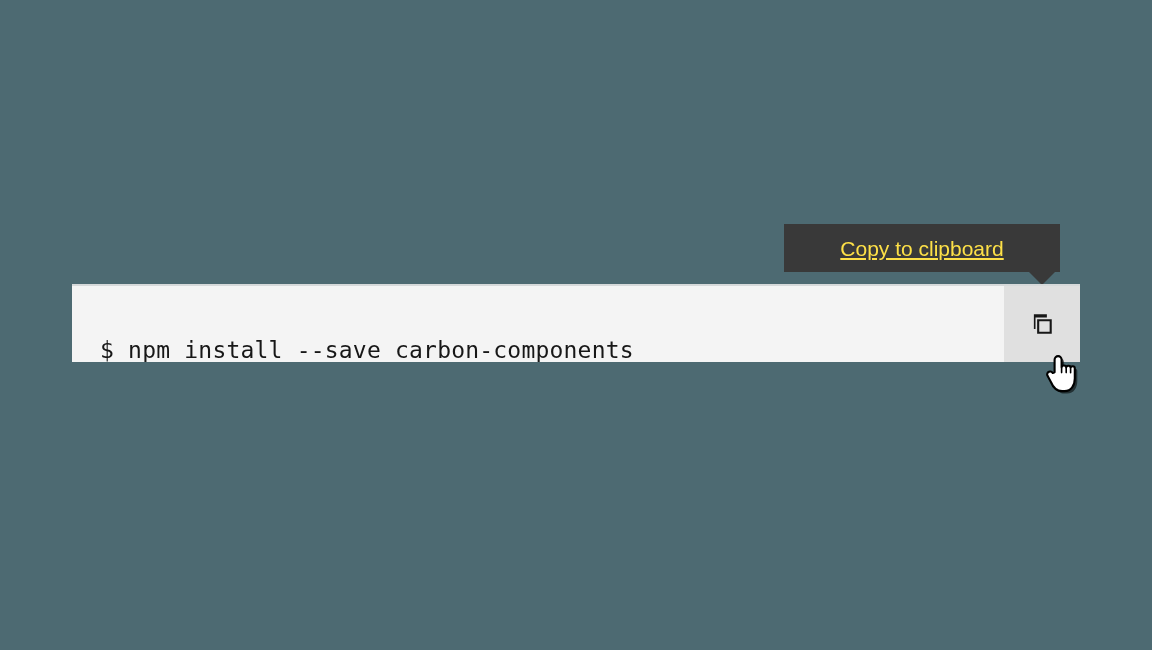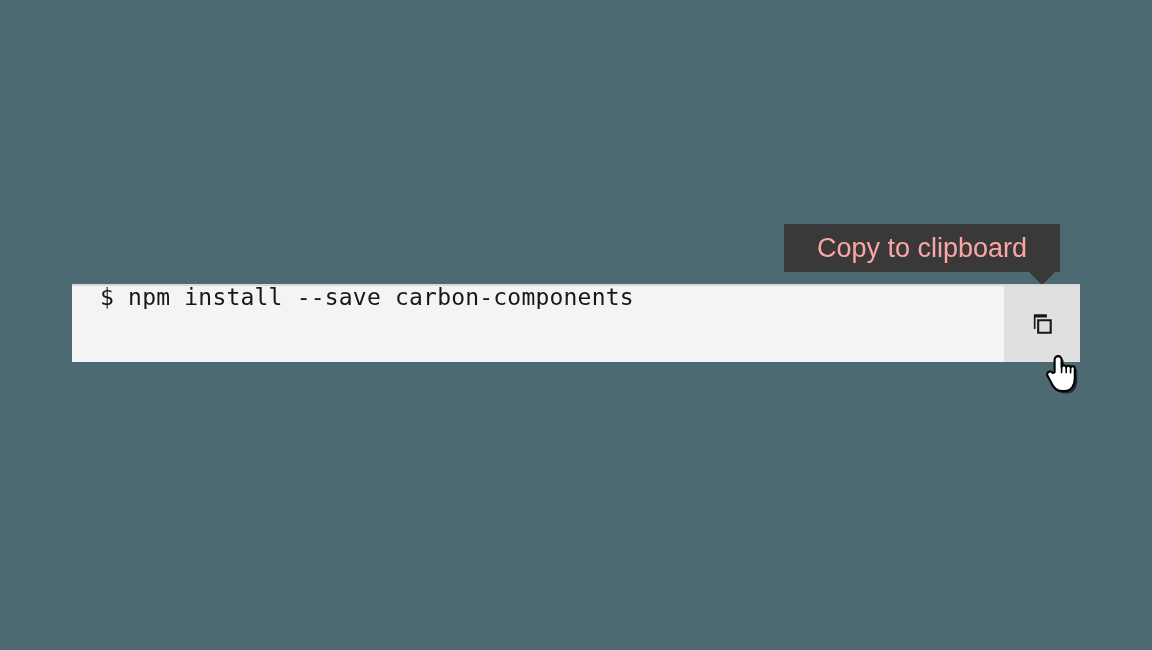--- a/index.html
+++ b/index.html
@@ -27,21 +27,21 @@
   .snippet {
     position: absolute;
     left: 72px;
     top: 284px;
     width: 1008px;
     height: 78px;
     background: #f4f4f4;
     border-top: 2px solid #d6d9da;
     box-sizing: border-box;
     display: flex;
-    align-items: flex-start;
+    align-items: flex-end;
   }
 
   .snippet-code-wrap {
     flex: 1 1 auto;
     display: flex;
     align-items: center;
     overflow: hidden;
     padding-left: 28px;
   }
 
@@ -85,25 +85,26 @@
     width: 276px;
     height: 48px;
     background: #393939;
     display: flex;
     align-items: center;
     justify-content: center;
     box-sizing: border-box;
   }
 
   .tooltip-label {
-    color: #fca5a5;
-    font-size: 27px;
+    color: #fde047;
+    font-size: 21px;
     line-height: 1;
     font-family: "Liberation Sans", sans-serif;
     white-space: nowrap;
+    text-decoration: underline;
   }
 
   .tooltip-caret {
     position: absolute;
     top: 48px;
     left: 245px;
     width: 0;
     height: 0;
     border-left: 13px solid transparent;
     border-right: 13px solid transparent;

